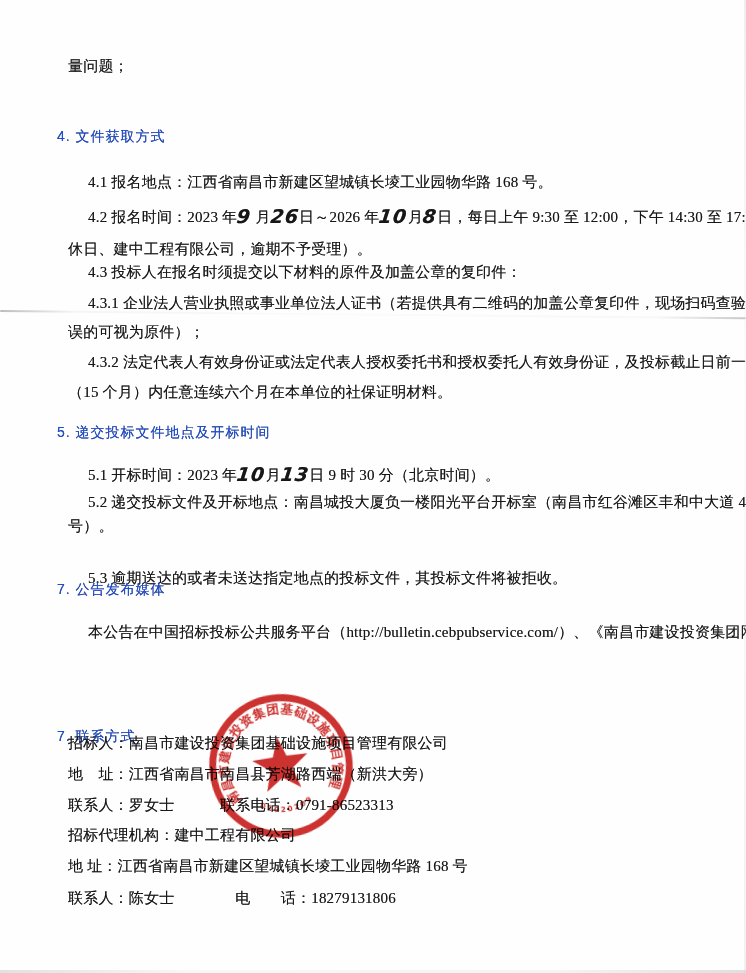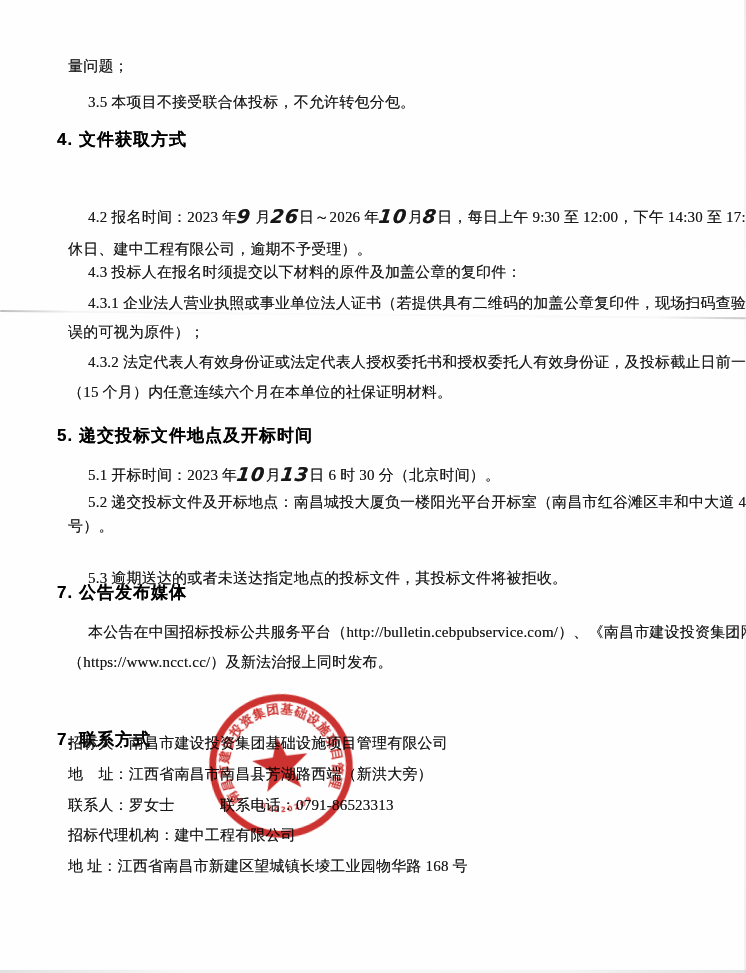--- a/index.html
+++ b/index.html
@@ -18,24 +18,24 @@
     letter-spacing:0.2px;
     font-weight:500;
     text-shadow:0 0 0.5px rgba(20,20,20,.6);
   }
   .indent{left:88px;}
   .flush{left:68px;}
   .heading{
     position:absolute;left:57px;
     white-space:pre;
     font-family:"Liberation Sans","DejaVu Sans",sans-serif;
-    font-weight:bold;
-    font-size:17px;
+    font-weight:normal;
+    font-size:14px;
     letter-spacing:1px;
-    color:#000000;
+    color:#1d4ed8;
     text-shadow:0 0 0.5px rgba(0,0,0,.65);
   }
   .hw{
     font-family:"DejaVu Sans",sans-serif;
     font-style:italic;
     font-weight:600;
     font-size:19px;
     display:inline-block;
     transform:skewX(-7deg) translateY(1px);
     letter-spacing:1px;
@@ -80,49 +80,49 @@
     font-family:"DejaVu Sans",sans-serif;
     font-weight:bold;font-size:7.5px;letter-spacing:2.2px;
   }
 </style>
 </head>
 <body>
 
 <div class="page">
 
   <div class="line flush" style="top:57px">量问题；</div>
-  <div class="line indent" style="top:93px">3.5 本项目不接受联合体投标，不允许转包分包。</div>
 
   <div class="heading" style="top:128px">4. 文件获取方式</div>
+  <div class="line indent" style="top:173px">4.1 报名地点：江西省南昌市新建区望城镇长堎工业园物华路 168 号。</div>
 
   <div class="line indent" style="top:206px"><span>4.2 报名时间：2023 年</span><span class="hw">9</span><span> 月</span><span class="hw">26</span><span>日～2026 年</span><span class="hw">10</span><span>月</span><span class="hw">8</span><span>日，每日上午 9:30 至 12:00，下午 14:30 至 17:00（公</span></div>
   <div class="line flush" style="top:240px">休日、建中工程有限公司，逾期不予受理）。</div>
 
   <div class="line indent" style="top:263px">4.3 投标人在报名时须提交以下材料的原件及加盖公章的复印件：</div>
   <div class="line indent" style="top:294px">4.3.1 企业法人营业执照或事业单位法人证书（若提供具有二维码的加盖公章复印件，现场扫码查验无</div>
   <div class="line flush" style="top:323px">误的可视为原件）；</div>
   <div class="line indent" style="top:353px">4.3.2 法定代表人有效身份证或法定代表人授权委托书和授权委托人有效身份证，及投标截止日前一年</div>
   <div class="line flush" style="top:383px">（15 个月）内任意连续六个月在本单位的社保证明材料。</div>
 
   <div class="heading" style="top:424px">5. 递交投标文件地点及开标时间</div>
-  <div class="line indent" style="top:464px"><span>5.1 开标时间：2023 年</span><span class="hw">10</span><span>月</span><span class="hw">13</span><span>日 6 时 30 分（北京时间）。</span></div>
+  <div class="line indent" style="top:464px"><span>5.1 开标时间：2023 年</span><span class="hw">10</span><span>月</span><span class="hw">13</span><span>日 9 时 30 分（北京时间）。</span></div>
   <div class="line indent" style="top:493px">5.2 递交投标文件及开标地点：南昌城投大厦负一楼阳光平台开标室（南昌市红谷滩区丰和中大道 456</div>
   <div class="line flush" style="top:517px">号）。</div>
   <div class="line indent" style="top:569px">5.3 逾期送达的或者未送达指定地点的投标文件，其投标文件将被拒收。</div>
 
   <div class="heading" style="top:581px">7. 公告发布媒体</div>
   <div class="line indent" style="top:623px">本公告在中国招标投标公共服务平台（http://bulletin.cebpubservice.com/）、《南昌市建设投资集团网站》</div>
-  <div class="line flush" style="top:653px">（https://www.ncct.cc/）及新法治报上同时发布。</div>
 
   <div class="heading" style="top:728px">7. 联系方式</div>
   <div class="line flush" style="top:734px">招标人：南昌市建设投资集团基础设施项目管理有限公司</div>
   <div class="line flush" style="top:765px">地　址：江西省南昌市南昌县芳湖路西端（新洪大旁）</div>
   <div class="line flush" style="top:796px">联系人：罗女士　　　联系电话：0791-86523313</div>
   <div class="line flush" style="top:826px">招标代理机构：建中工程有限公司</div>
   <div class="line flush" style="top:857px">地 址：江西省南昌市新建区望城镇长堎工业园物华路 168 号</div>
+  <div class="line flush" style="top:889px">联系人：陈女士　　　　电　　话：18279131806</div>
 
   <svg class="seal" viewBox="-80 -80 160 160" aria-hidden="true">
     <circle class="ring" r="70" stroke="#c9201d"></circle>
     <path id="seal-arc-text" d="M -44.2 31 A 54 54 0 1 1 44.2 31" fill="none"></path>
     <path id="seal-arc-num" d="M -28 38 A 47 47 0 0 0 28 38" fill="none"></path>
     <text class="sealtext" fill="#c9201d"><textPath href="#seal-arc-text" startOffset="2">南昌市建设投资集团基础设施项目管理有限公司</textPath></text>
     <text class="sealnum" fill="#c9201d"><textPath href="#seal-arc-num" startOffset="1">0102020987</textPath></text>
     <polygon fill="#c9201d" points="0,-30 -7.05,-9.71 -28.53,-9.27 -11.41,3.71 -17.63,24.27 0,12 17.63,24.27 11.41,3.71 28.53,-9.27 7.05,-9.71"></polygon>
   </svg>
 

